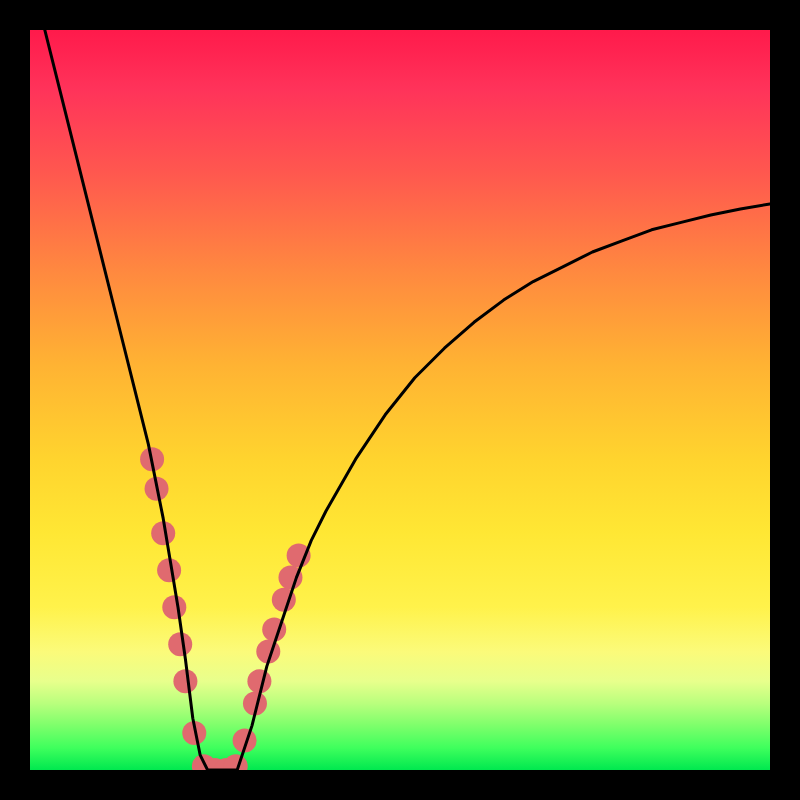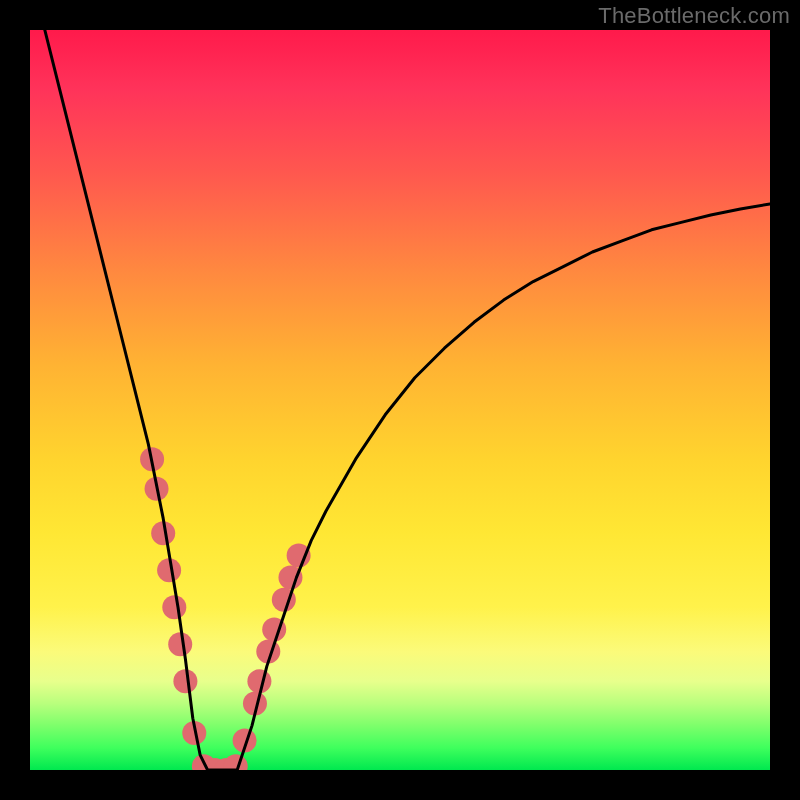--- a/index.html
+++ b/index.html
@@ -83,14 +83,13 @@
           <circle cx="229.40" cy="651.20" r="12" fill="#e06a6f"></circle>
           <circle cx="238.28" cy="621.60" r="12" fill="#e06a6f"></circle>
           <circle cx="244.20" cy="599.40" r="12" fill="#e06a6f"></circle>
           <circle cx="253.82" cy="569.80" r="12" fill="#e06a6f"></circle>
           <circle cx="260.48" cy="547.60" r="12" fill="#e06a6f"></circle>
           <circle cx="268.62" cy="525.40" r="12" fill="#e06a6f"></circle>
         </g>
       <path id="curve-path" fill="none" stroke="#000000" stroke-width="3" stroke-linecap="round" stroke-linejoin="round" d="M14.80 0.00 L29.60 59.20 L44.40 118.40 L59.20 177.60 L74.00 236.80 L88.80 296.00 L103.60 355.20 L118.40 414.40 L125.80 451.40 L133.20 488.40 L140.60 532.80 L148.00 577.20 L155.40 629.00 L162.80 688.20 L170.20 725.20 L177.60 740.00 L185.00 740.00 L192.40 740.00 L199.80 740.00 L207.20 740.00 L222.00 695.60 L236.80 636.40 L251.60 592.00 L266.40 547.60 L281.20 510.60 L296.00 481.00 L325.60 429.20 L355.20 384.80 L384.80 347.80 L414.40 318.20 L444.00 292.30 L473.60 270.10 L503.20 251.60 L532.80 236.80 L562.40 222.00 L592.00 210.90 L621.60 199.80 L651.20 192.40 L680.80 185.00 L710.40 179.08 L740.00 173.90"></path>
     </svg>
   </div>
-  <div class="watermark">TheBottleneck.com</div>
 </div>
 
 </body></html>

